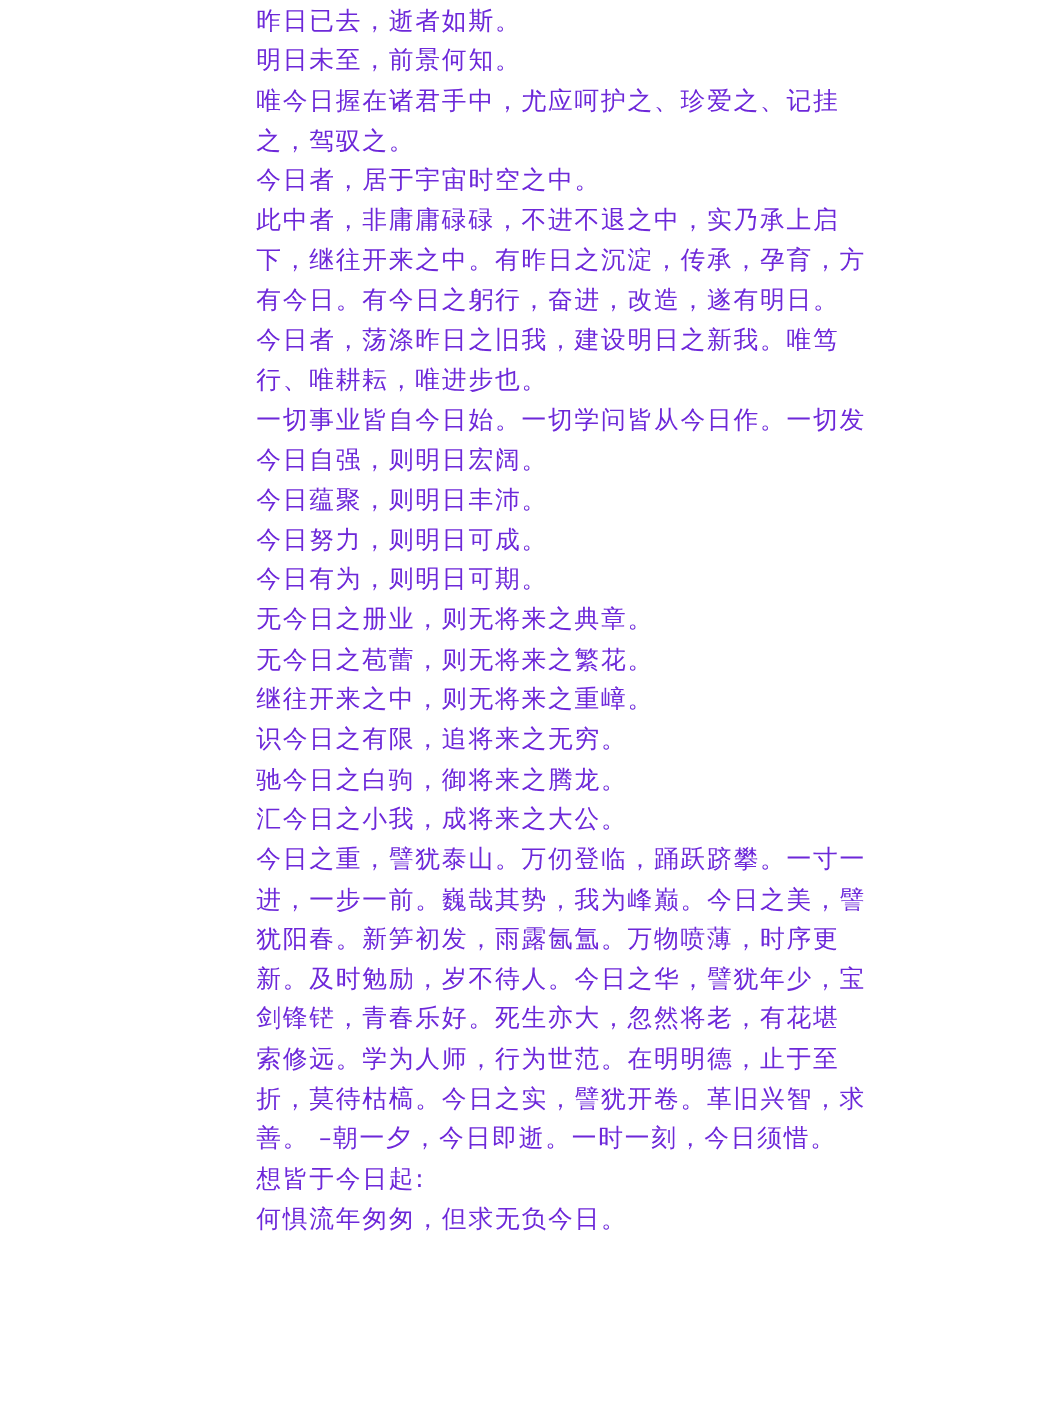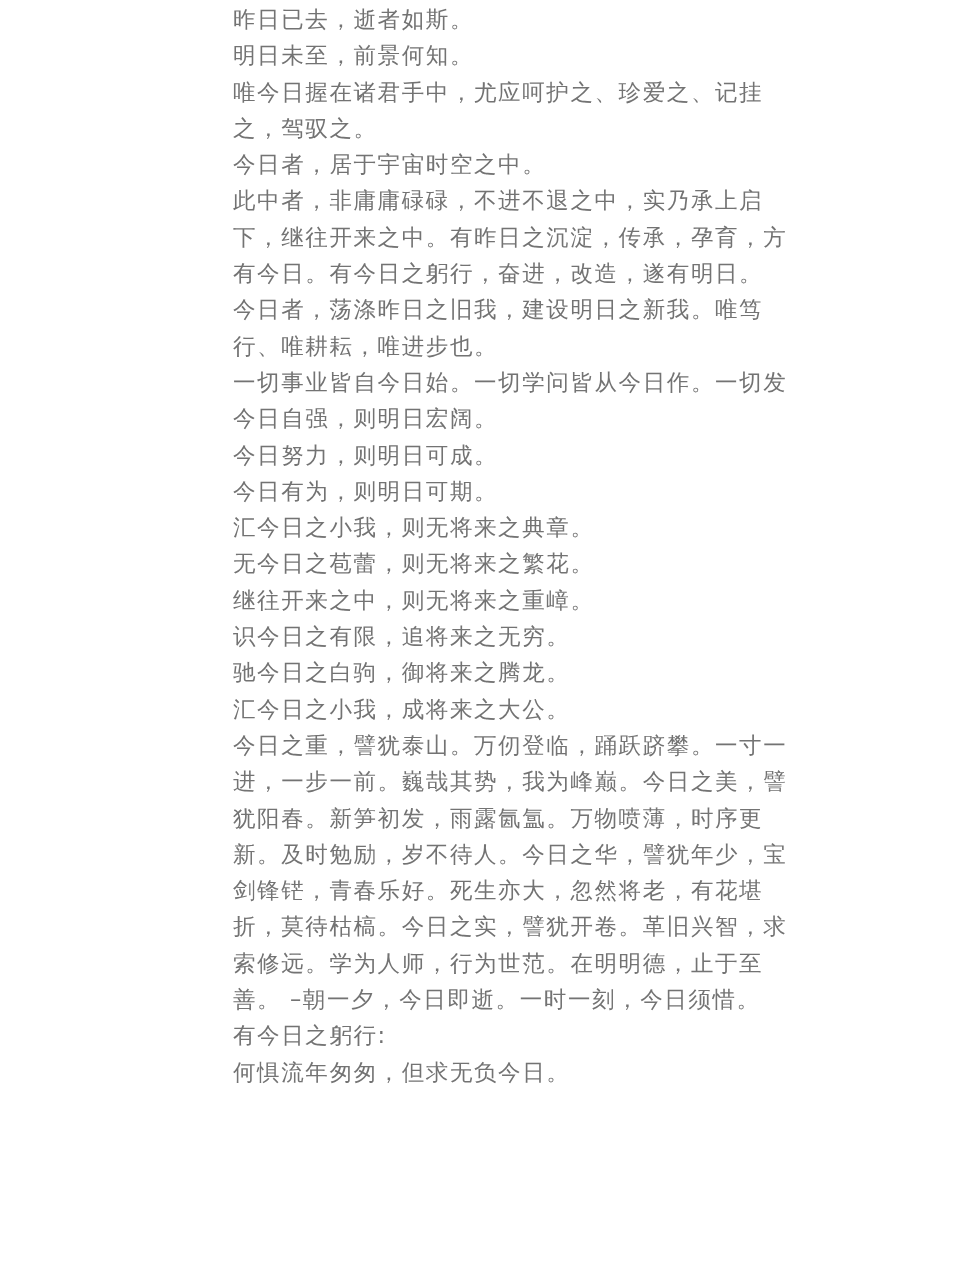--- a/index.html
+++ b/index.html
@@ -5,52 +5,53 @@
   html, body { margin: 0; padding: 0; background: #ffffff; }
   body { width: 960px; height: 1280px; overflow: hidden; position: relative; }
   .doc {
     position: absolute;
     left: 233px;
     top: 1px;
     width: 500px;
     font-family: "DejaVu Sans", "Liberation Sans", sans-serif;
     font-size: 22.5px;
     line-height: 36.3px;
-    color: #737373;
+    color: #6d28d9;
     letter-spacing: 1.6px;
   }
   .line { white-space: nowrap; height: 36.3px; }
 </style>
 </head>
 <body>
 
 <div class="doc">
   <div class="line">昨日已去，逝者如斯。</div>
   <div class="line">明日未至，前景何知。</div>
   <div class="line">唯今日握在诸君手中，尤应呵护之、珍爱之、记挂</div>
   <div class="line">之，驾驭之。</div>
   <div class="line">今日者，居于宇宙时空之中。</div>
   <div class="line">此中者，非庸庸碌碌，不进不退之中，实乃承上启</div>
   <div class="line">下，继往开来之中。有昨日之沉淀，传承，孕育，方</div>
   <div class="line">有今日。有今日之躬行，奋进，改造，遂有明日。</div>
   <div class="line">今日者，荡涤昨日之旧我，建设明日之新我。唯笃</div>
   <div class="line">行、唯耕耘，唯进步也。</div>
   <div class="line">一切事业皆自今日始。一切学问皆从今日作。一切发</div>
   <div class="line">今日自强，则明日宏阔。</div>
+  <div class="line">今日蕴聚，则明日丰沛。</div>
   <div class="line">今日努力，则明日可成。</div>
   <div class="line">今日有为，则明日可期。</div>
-  <div class="line">汇今日之小我，则无将来之典章。</div>
+  <div class="line">无今日之册业，则无将来之典章。</div>
   <div class="line">无今日之苞蕾，则无将来之繁花。</div>
   <div class="line">继往开来之中，则无将来之重嶂。</div>
   <div class="line">识今日之有限，追将来之无穷。</div>
   <div class="line">驰今日之白驹，御将来之腾龙。</div>
   <div class="line">汇今日之小我，成将来之大公。</div>
   <div class="line">今日之重，譬犹泰山。万仞登临，踊跃跻攀。一寸一</div>
   <div class="line">进，一步一前。巍哉其势，我为峰巅。今日之美，譬</div>
   <div class="line">犹阳春。新笋初发，雨露氤氲。万物喷薄，时序更</div>
   <div class="line">新。及时勉励，岁不待人。今日之华，譬犹年少，宝</div>
   <div class="line">剑锋铓，青春乐好。死生亦大，忽然将老，有花堪</div>
+  <div class="line">索修远。学为人师，行为世范。在明明德，止于至</div>
   <div class="line">折，莫待枯槁。今日之实，譬犹开卷。革旧兴智，求</div>
-  <div class="line">索修远。学为人师，行为世范。在明明德，止于至</div>
   <div class="line">善。 –朝一夕，今日即逝。一时一刻，今日须惜。</div>
-  <div class="line">有今日之躬行:</div>
+  <div class="line">想皆于今日起:</div>
   <div class="line">何惧流年匆匆，但求无负今日。</div>
 </div>
 
 </body></html>

